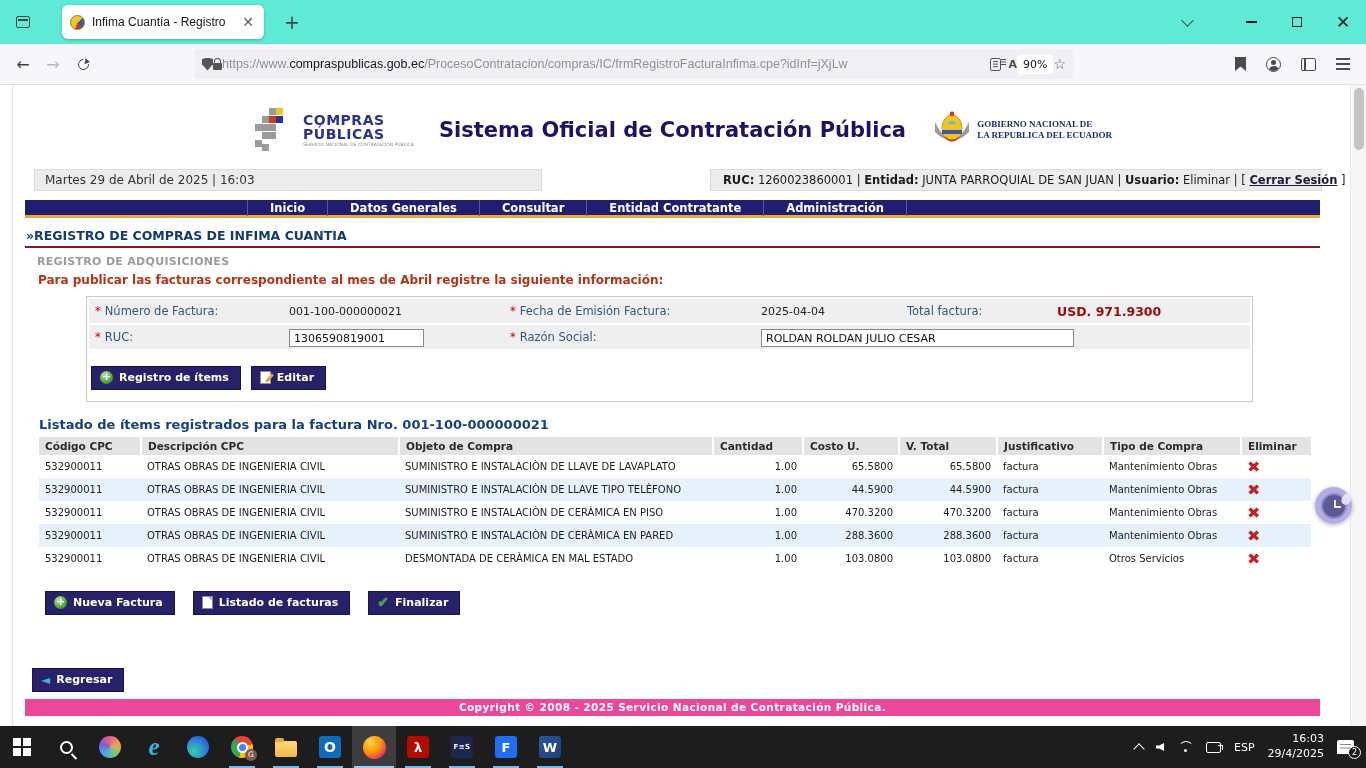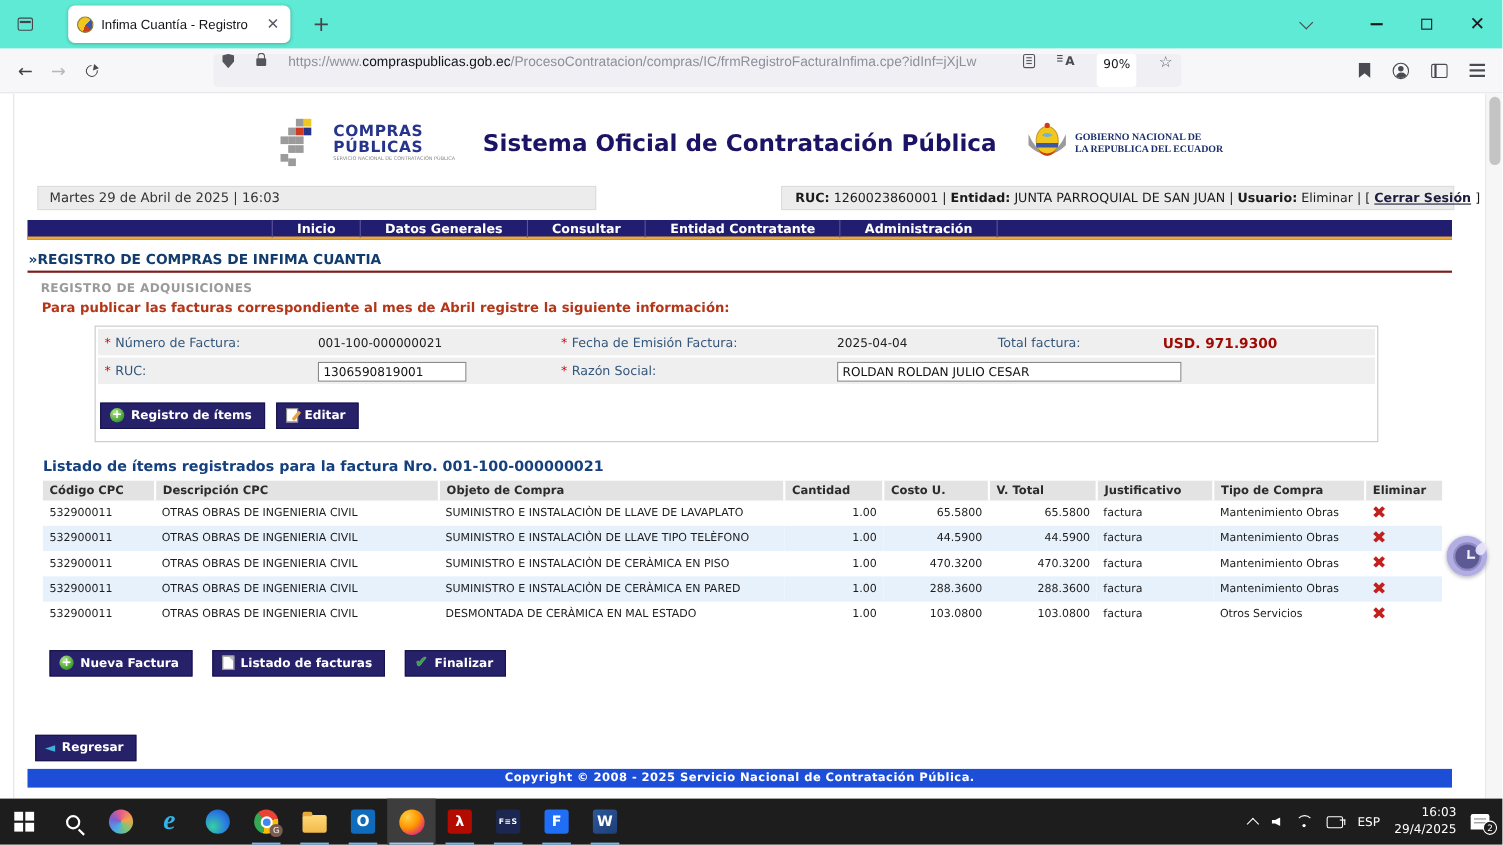--- a/index.html
+++ b/index.html
@@ -25,21 +25,21 @@
   .winbtn .min { width:11px; height:1.6px; background:#1b1b1f; }
   .winbtn .max { width:10px; height:10px; border:1.4px solid #1b1b1f; }
   .winbtn.close { font-size:17px; }
 
   .toolbar { height:41px; background:#f7f7f9; border-bottom:1px solid #dfdfe4; display:flex; align-items:center; }
   .navbtn { width:30px; height:28px; display:flex; align-items:center; justify-content:center; font-size:16px; color:#3e3e44; }
   .navbtn.back { margin-left:8px; }
   .navbtn.fwd { color:#b6b6be; }
   .reload { width:11px; height:11px; border:1.7px solid #4a4a52; border-radius:50%; border-top-color:transparent; position:relative; transform:rotate(40deg); }
   .reload::after { content:""; position:absolute; top:-4px; right:-2px; border:3.5px solid transparent; border-left:5.5px solid #4a4a52; transform:rotate(-30deg); }
-  .urlbar { margin-left:96px; width:880px; height:30px; background:#f0f0f4; border-radius:4px; display:flex; padding:0 8px; gap:20px; }
+  .urlbar { margin-left:96px; width:880px; height:30px; background:#f0f0f4; border-radius:4px; display:flex; align-items:center; padding:0 8px; gap:0; }
   .shield { width:11px; height:13px; background:#55555e; clip-path:polygon(0 12%,50% 0,100% 12%,100% 52%,50% 100%,0 52%); flex:none; }
   .lock { width:9px; height:7px; background:#55555e; border-radius:1px; position:relative; margin-top:4px; flex:none; }
   .lock::before { content:""; position:absolute; top:-5px; left:1px; width:5px; height:6px; border:1.5px solid #55555e; border-bottom:none; border-radius:4px 4px 0 0; }
   .url { flex:1; font-size:12.5px; color:#8f8f9b; white-space:nowrap; overflow:hidden; font-family:"Liberation Sans",sans-serif; }
   .url b { color:#15141a; font-weight:normal; }
   .reader { width:11px; height:13px; border:1.5px solid #55555e; border-radius:2px; flex:none; }
   .reader::before { content:""; display:block; margin:2px auto 0; width:5px; height:1.4px; background:#55555e; box-shadow:0 2.6px 0 #55555e,0 5.2px 0 #55555e; }
   .translate { font-size:11px; font-weight:bold; color:#4a4a52; position:relative; padding-left:7px; flex:none; }
   .translate::before { content:""; position:absolute; left:0; top:1px; width:5px; height:1.3px; background:#4a4a52; box-shadow:0 2.5px 0 #4a4a52,0 5px 0 #4a4a52; }
   .zoompill { background:#fff; border-radius:3px; font-size:11px; color:#15141a; padding:3px 6px; flex:none; }
@@ -118,21 +118,21 @@
   th.num, td.num { text-align:right; }
   th.c-cant, td.c-cant { padding-right:12px; } 
   th.c-cost, td.c-cost { padding-right:10px; }
   th.c-vtot { padding-right:26px; } td.c-vtot { padding-right:30px; }
   td.c-cant, td.c-cost, td.c-vtot { font-size:10.5px; }
   td.c-just, td.c-tipo { font-size:9.5px; color:#222; }
   .xdel { color:#c31f1f; font-size:16px; font-weight:bold; line-height:14px; display:inline-block; transform:scaleY(.95); }
 
   .listbuttons { margin:21px 0 0 32px; display:flex; gap:18px; }
   .regresar-row { margin:53px 0 0 19px; }
-  .site-footer { margin:7px 30px 0 12px; background:#1d4ed8; color:#fff; text-align:center; font-size:10.5px; font-weight:bold; padding:2px 0 3px; letter-spacing:.4px; }
+  .site-footer { margin:7px 30px 0 12px; background:#ec4899; color:#fff; text-align:center; font-size:10.5px; font-weight:bold; padding:2px 0 3px; letter-spacing:.4px; }
 
   .float-widget { position:absolute; right:14px; top:402px; width:37px; height:37px; border-radius:50%; background:rgba(170,165,225,.9); box-shadow:0 1px 4px rgba(0,0,0,.3); display:flex; align-items:center; justify-content:center; }
   .float-widget .clock { width:26px; height:26px; border-radius:50%; background:#5d5994; border:2px solid #plain; border:2px solid #8f8bc4; position:relative; }
   .float-widget .clock::before { content:""; position:absolute; left:11px; top:5px; width:2px; height:8px; background:#f0eefc; }
   .float-widget .clock::after { content:""; position:absolute; left:11px; top:11px; width:7px; height:2px; background:#f0eefc; }
   .float-widget .leaf { position:absolute; right:1px; top:6px; width:9px; height:12px; border-radius:50% 50% 50% 50%/60% 60% 40% 40%; background:#e9e6fb; transform:rotate(30deg); opacity:.9; }
 
   
   .taskbar { position:absolute; left:0; right:0; bottom:0; height:42px; background:#1d1d1d; display:flex; align-items:stretch; }
   .tb-icons { display:flex; align-items:stretch; }

